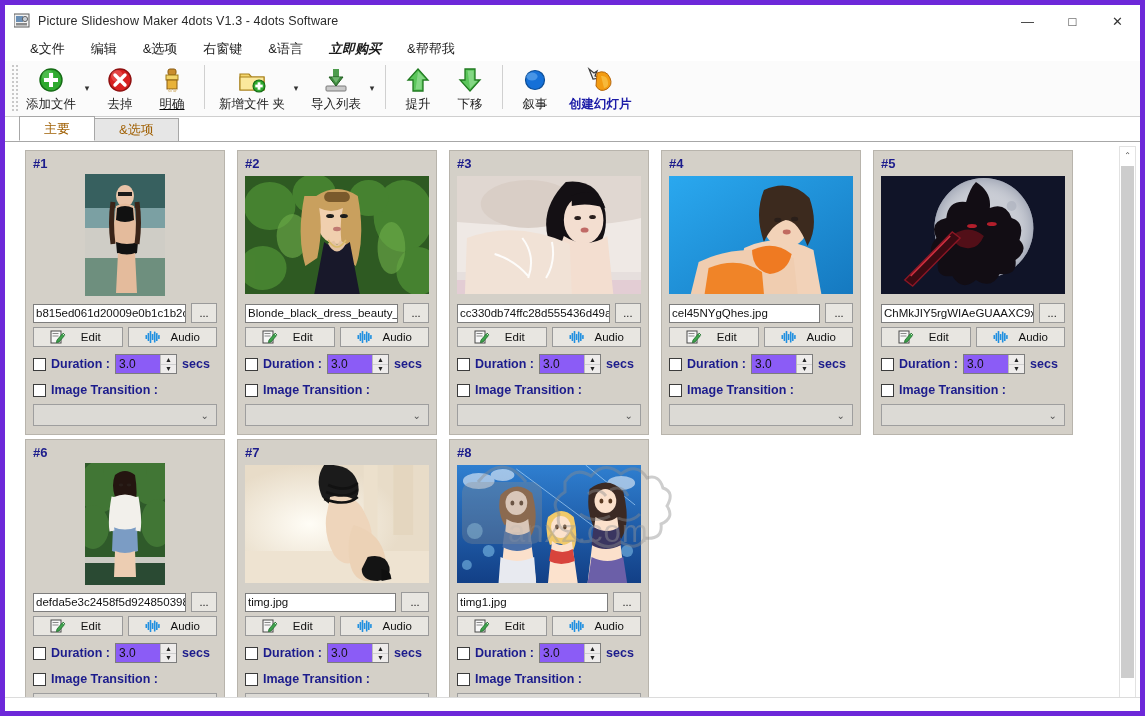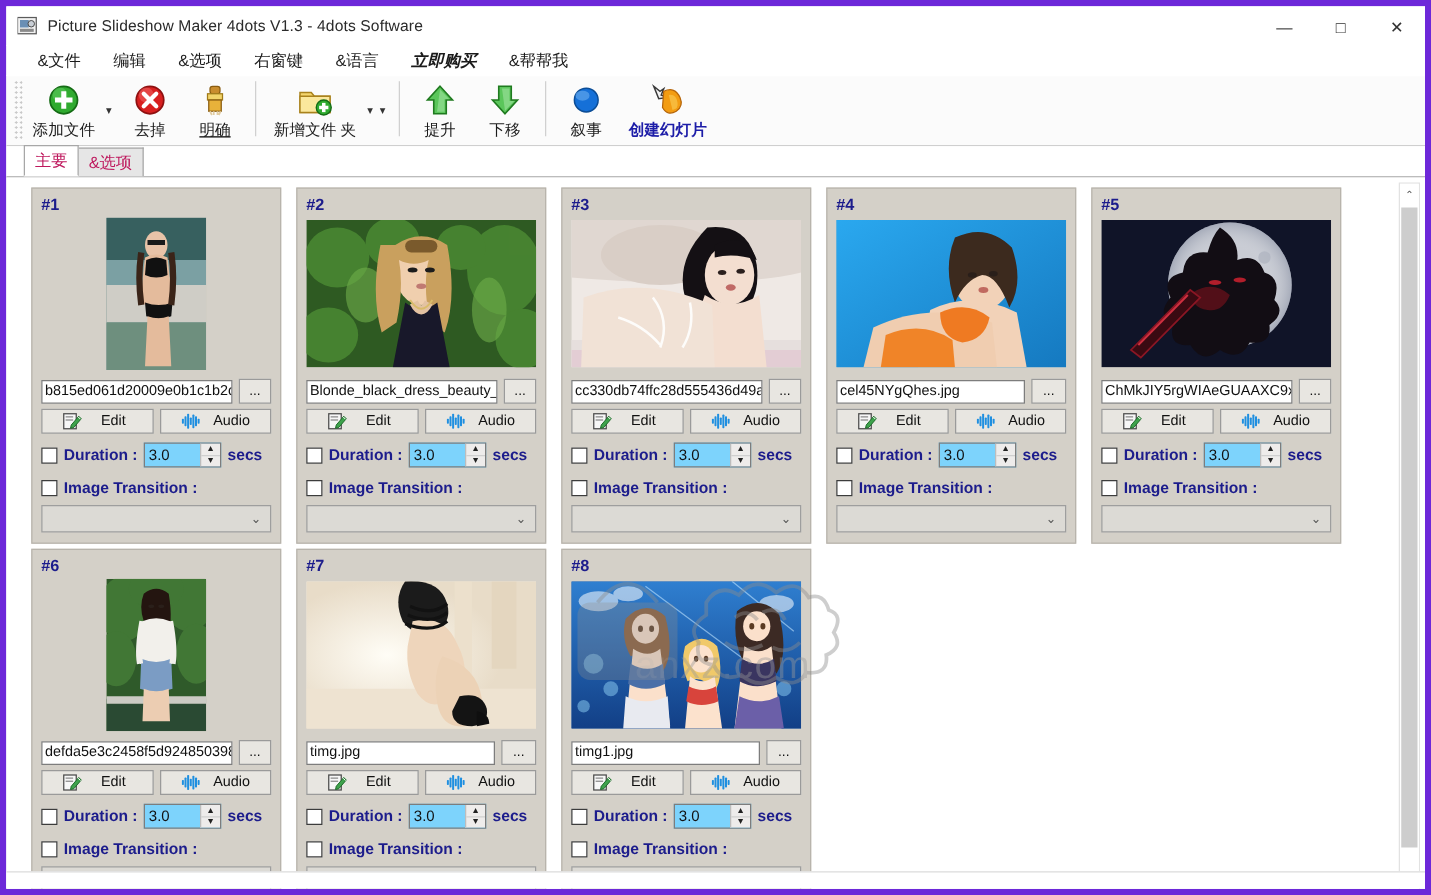--- a/index.html
+++ b/index.html
@@ -135,24 +135,24 @@
     height: 25px;
     display: flex;
     align-items: flex-end;
     padding-left: 14px;
     background: #ffffff;
     border-bottom: 1px solid #a7a7a7;
     position: relative;
   }
   .tab {
     height: 23px;
-    padding: 0 8px;
+    padding: 0 24px;
     display: flex; align-items: center;
     font-size: 13px;
-    color: #be185d;
+    color: #a16207;
     background: #e6e6e6;
     border: 1px solid #a7a7a7;
     border-bottom: none;
     margin-right: -1px;
     position: relative;
     cursor: default;
   }
   .tab.active {
     background: #ffffff;
     height: 25px;
@@ -285,21 +285,21 @@
   .lbl-blue {
     font-size: 12.5px;
     font-weight: bold;
     color: #1c1c8c;
     white-space: nowrap;
   }
   .spin {
     display: flex;
     width: 62px; height: 20px;
     border: 1px solid #7d7d7d;
-    background: #7dd3fc;
+    background: #8b5cf6;
     flex: 0 0 auto;
   }
   .spin-val {
     flex: 1 1 auto;
     font-size: 12px;
     color: #111;
     padding-left: 3px;
     line-height: 18px;
   }
   .spin-arrows {
@@ -479,20 +479,31 @@
       <circle cx="21" cy="20" r="6" fill="#2faa2f" stroke="#156b15" stroke-width="1.1"></circle>
       <rect x="19.6" y="16.3" width="2.8" height="7.4" fill="#fff"></rect>
               <rect x="17.3" y="18.6" width="7.4" height="2.8" fill="#fff"></rect>
             </svg>
           </div>
           <div class="tb-label">新增文件 夹</div>
         </div>
         <div class="tb-caret">▾</div>
       </div>
       <div style="display: flex; align-items: flex-start;">
+        <div class="tb-item">
+          <div class="tb-icon">
+            <svg width="28" height="28" viewBox="0 0 28 28">
+      <rect x="4" y="20" width="20" height="5" rx="1" fill="#c9c9c9" stroke="#7a7a7a" stroke-width="1"></rect>
+      <rect x="11" y="3" width="6" height="9" fill="#4e9c4e"></rect>
+      <path d="M7 11 L14 20 L21 11 z" fill="#3f8c3f" stroke="#1f5c1f" stroke-width="1"></path>
+      <path d="M10 11 L14 17 L18 11 z" fill="#8fd08f" opacity=".6"></path>
+            </svg>
+          </div>
+          <div class="tb-label">导入列表</div>
+        </div>
         <div class="tb-caret">▾</div>
       </div>
       <div class="tb-sep"></div>
       <div style="display: flex; align-items: flex-start;">
         <div class="tb-item">
           <div class="tb-icon">
             <svg width="28" height="28" viewBox="0 0 28 28">
       <path d="M14 3 L24 14 H19 V25 H9 V14 H4 z" fill="#5bc65b" stroke="#1f7a1f" stroke-width="1.3"></path>
       <path d="M14 5.5 L21.4 13.3 H17.6 V23.3 H11.6" fill="#a5e6a5" opacity=".55"></path>
             </svg>

